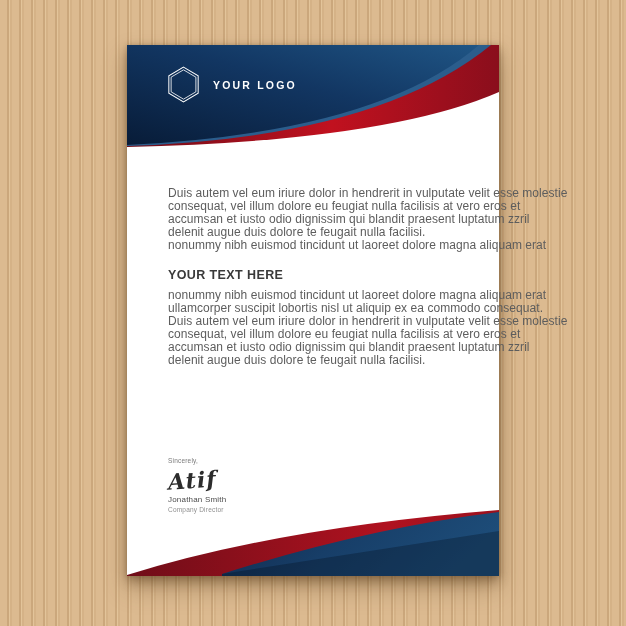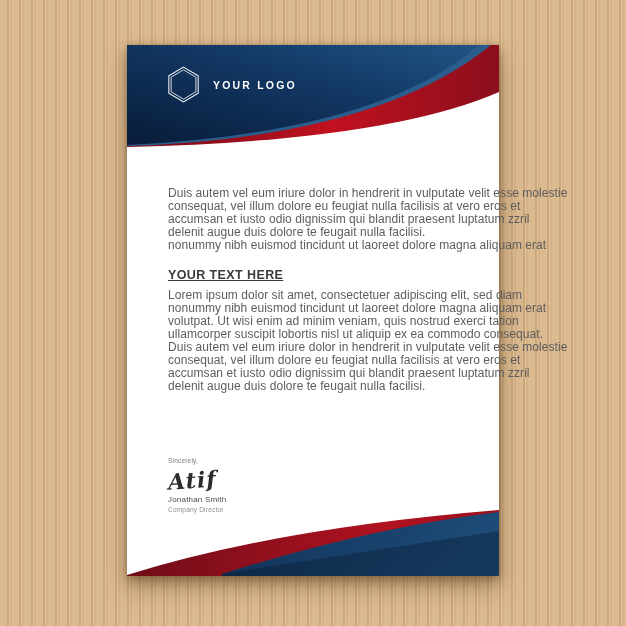--- a/index.html
+++ b/index.html
@@ -34,21 +34,21 @@
 
   .content { position:absolute; left:41px; top:127px; width:305px; }
   .headline {
     font-size:21px; font-weight:800; color:#2e2e2e; letter-spacing:.6px;
     white-space:nowrap;
   }
   .para-block { margin-top:15px; }
   .line { font-size:12px; line-height:13px; color:#5d5d5d; letter-spacing:.05px; white-space:nowrap; }
   .section-heading {
     margin-top:16px; font-size:12.5px; font-weight:bold; color:#3a3a3a;
-    letter-spacing:.4px; white-space:nowrap;text-decoration:underline;
+    letter-spacing:.4px; white-space:nowrap;
   }
   .para-block.second { margin-top:7px; }
 
   .signature { position:absolute; left:41px; top:412px; }
   .salutation { font-size:6.5px; color:#7a7a7a; letter-spacing:.2px; }
   .script-name {
     font-family:"DejaVu Serif", serif; font-style:italic; font-weight:bold;
     font-size:22px; color:#2c2c2c; display:inline-block; transform:rotate(-4deg);
     margin:3px 0 2px 0; letter-spacing:1px;
   }
@@ -89,23 +89,21 @@
   <div class="content">
     <div class="para-block">
         <div class="line">Duis autem vel eum iriure dolor in hendrerit in vulputate velit esse molestie</div>
         <div class="line">consequat, vel illum dolore eu feugiat nulla facilisis at vero eros et</div>
         <div class="line">accumsan et iusto odio dignissim qui blandit praesent luptatum zzril</div>
         <div class="line">delenit augue duis dolore te feugait nulla facilisi.</div>
         <div class="line">nonummy nibh euismod tincidunt ut laoreet dolore magna aliquam erat</div>
       </div>
     <div class="section-heading">YOUR TEXT HERE</div>
     <div class="para-block second">
-        <div class="line">Lorem ipsum dolor sit amet, consectetuer adipiscing elit, sed diam</div>
         <div class="line">nonummy nibh euismod tincidunt ut laoreet dolore magna aliquam erat</div>
-        <div class="line">volutpat. Ut wisi enim ad minim veniam, quis nostrud exerci tation</div>
         <div class="line">ullamcorper suscipit lobortis nisl ut aliquip ex ea commodo consequat.</div>
         <div class="line">Duis autem vel eum iriure dolor in hendrerit in vulputate velit esse molestie</div>
         <div class="line">consequat, vel illum dolore eu feugiat nulla facilisis at vero eros et</div>
         <div class="line">accumsan et iusto odio dignissim qui blandit praesent luptatum zzril</div>
         <div class="line">delenit augue duis dolore te feugait nulla facilisi.</div>
       </div>
   </div>
 
   <div class="signature">
     <div class="salutation">Sincerely,</div>

